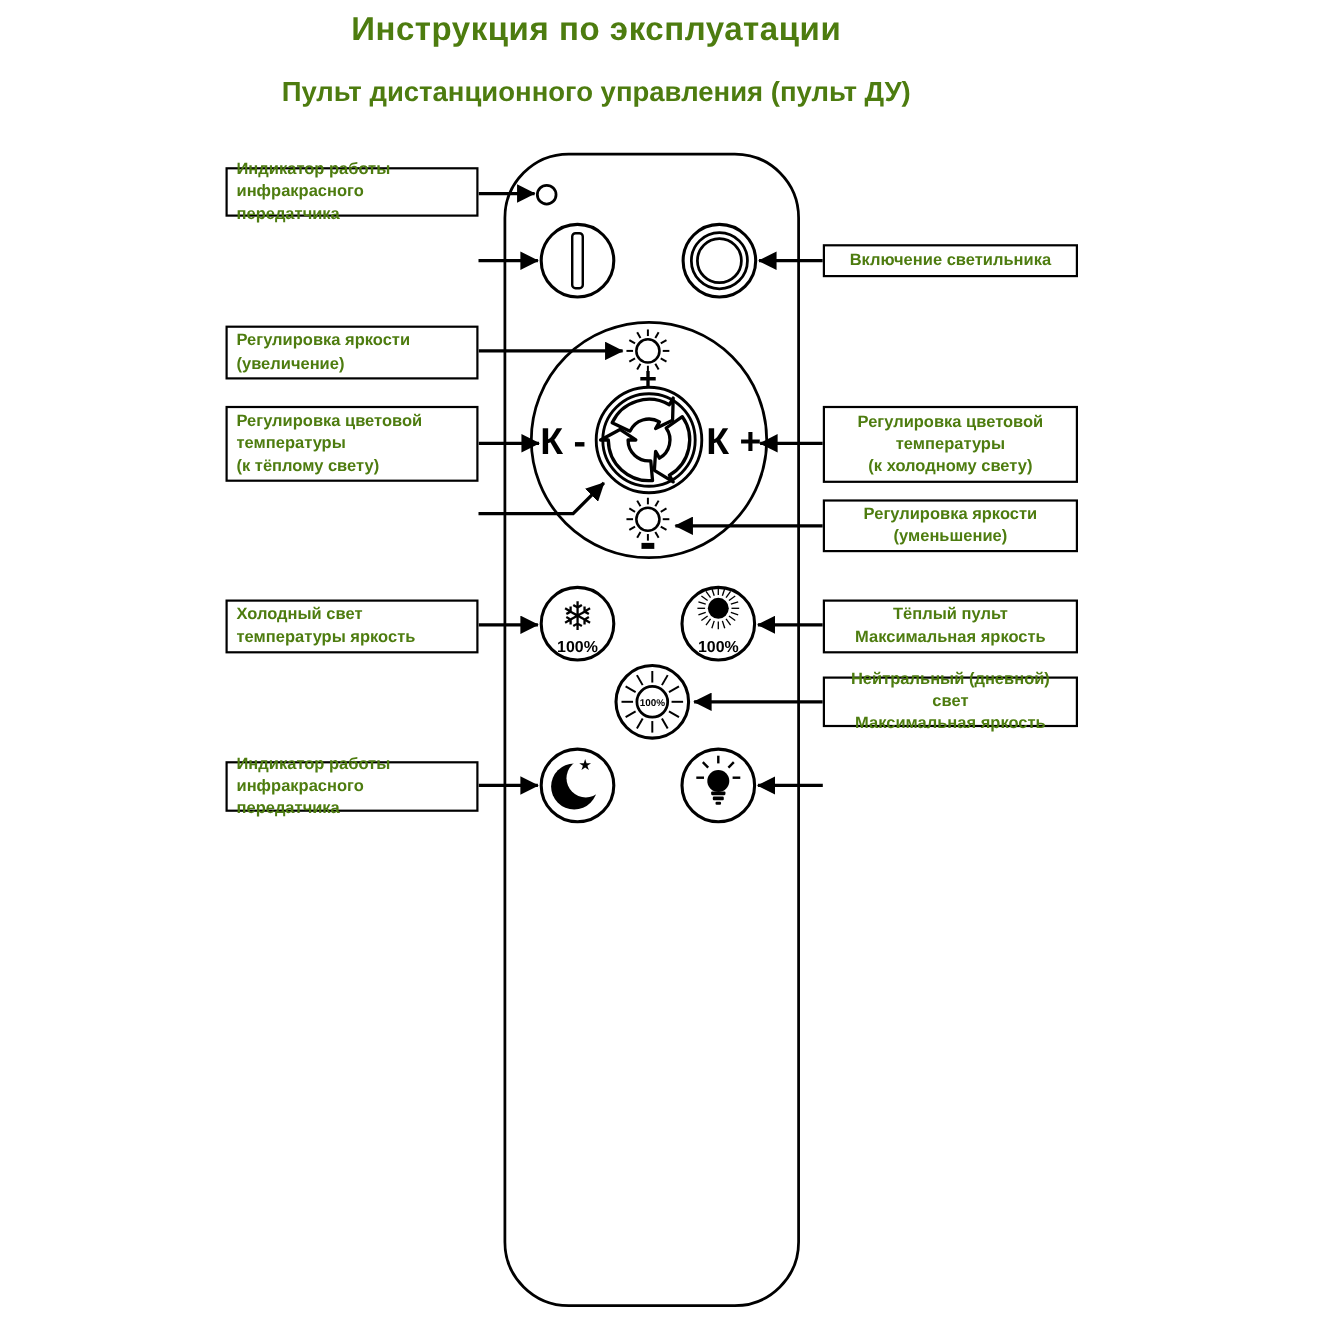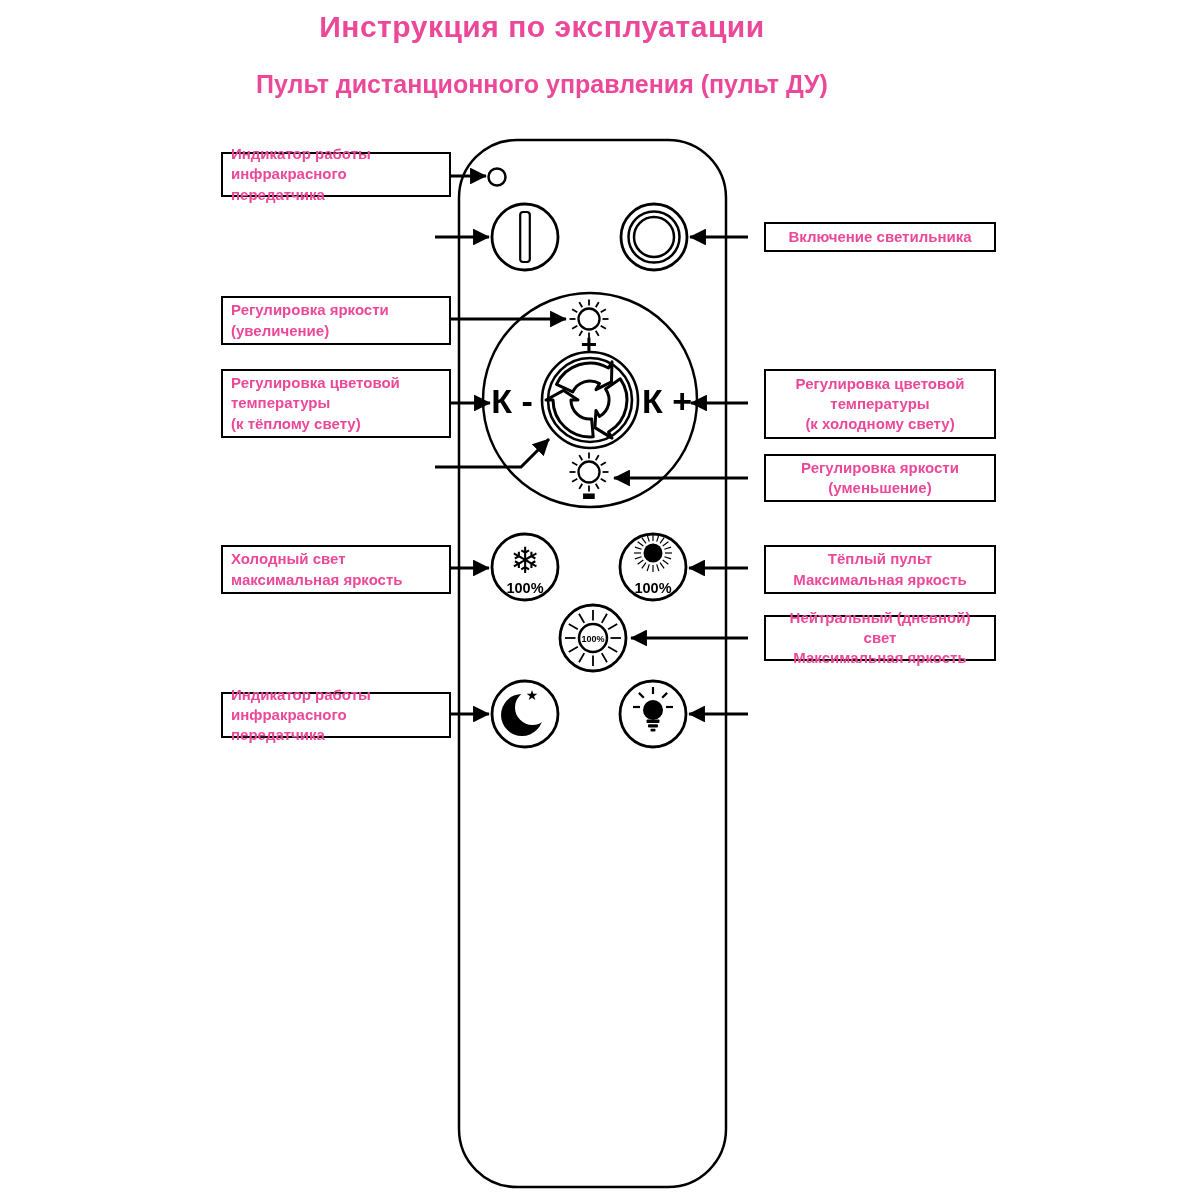--- a/index.html
+++ b/index.html
@@ -1,24 +1,24 @@
 <!DOCTYPE html>
 <html><head>
 <meta charset="utf-8">
 <style>
   html,body{margin:0;padding:0;background:#ffffff;}
   .canvas{position:relative;width:1084px;height:1200px;background:#ffffff;overflow:hidden;
-          font-family:"Liberation Sans",sans-serif;color:#ec4899;}
+          font-family:"Liberation Sans",sans-serif;color:#4d7c0f;}
   .title{position:absolute;top:10px;left:0;width:100%;text-align:center;margin:0;
          font-size:30px;font-weight:bold;letter-spacing:.5px;}
   .subtitle{position:absolute;top:70px;left:0;width:100%;text-align:center;margin:0;
          font-size:25px;font-weight:bold;}
   svg.diagram{position:absolute;left:0;top:0;width:1200px;height:1200px;}
   .callout{position:absolute;box-sizing:border-box;border:2px solid #000;background:#fff;
-           display:flex;align-items:center;font-weight:bold;font-size:15px;line-height:1.35;margin-left:16px;}
+           display:flex;align-items:center;font-weight:bold;font-size:15px;line-height:1.35;}
   .callout span{white-space:pre-line;padding:1px 8px;display:block;width:100%;}
   .left-col span{text-align:left;}
   .right-col span{text-align:center;}
   .stroke{fill:none;stroke:#000;}
   text{fill:#000;font-family:"Liberation Sans","DejaVu Sans",sans-serif;font-weight:bold;}
   .glyph{font-family:"DejaVu Sans",sans-serif;}
 </style>
 </head>
 <body>
 
@@ -206,21 +206,21 @@
     <span>Регулировка яркости
 (увеличение)</span>
     </div>
   <div class="callout left-col" style="left:205px;width:230px;top:369px;height:69px">
     <span>Регулировка цветовой
 температуры
 (к тёплому свету)</span>
     </div>
   <div class="callout left-col" style="left:205px;width:230px;top:545px;height:49px">
     <span>Холодный свет
-максимальная яркость</span>
+температуры яркость</span>
     </div>
   <div class="callout left-col" style="left:205px;width:230px;top:692px;height:46px">
     <span>Индикатор работы
 инфракрасного передатчика</span>
     </div>
 
   <div class="callout right-col" style="left:748px;width:232px;top:222px;height:30px">
     <span>Включение светильника</span>
     </div>
   <div class="callout right-col" style="left:748px;width:232px;top:369px;height:70px">

